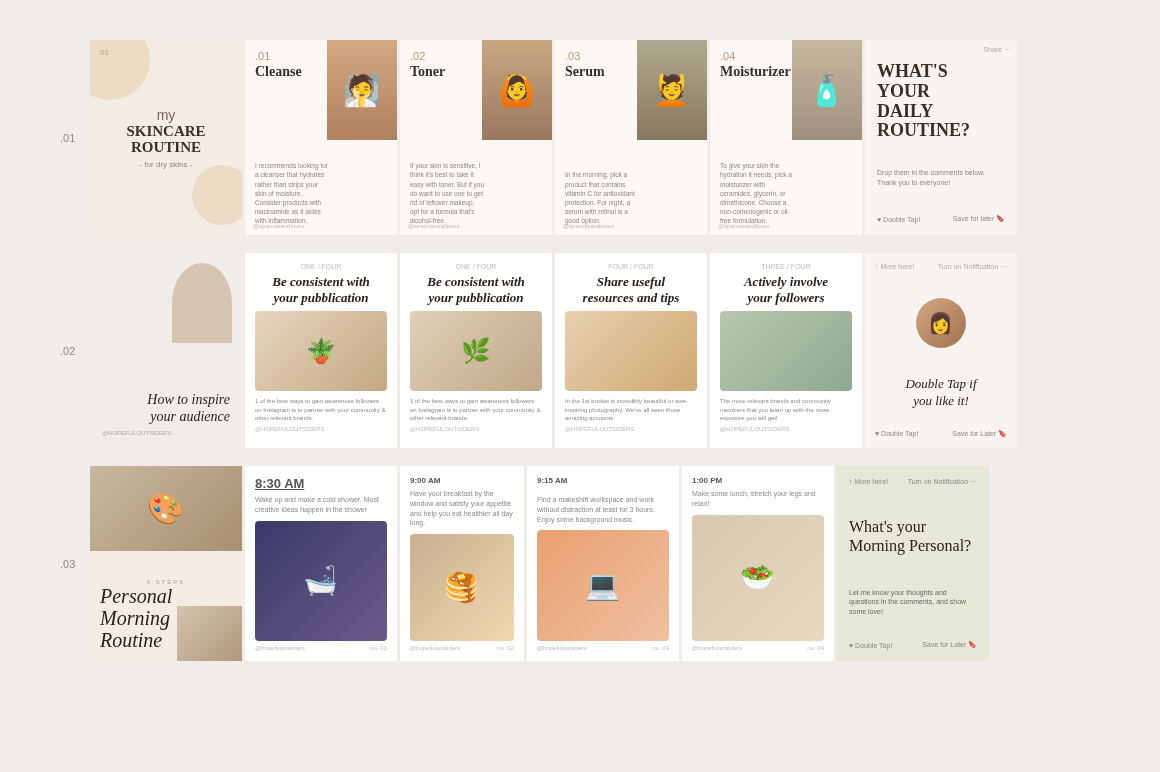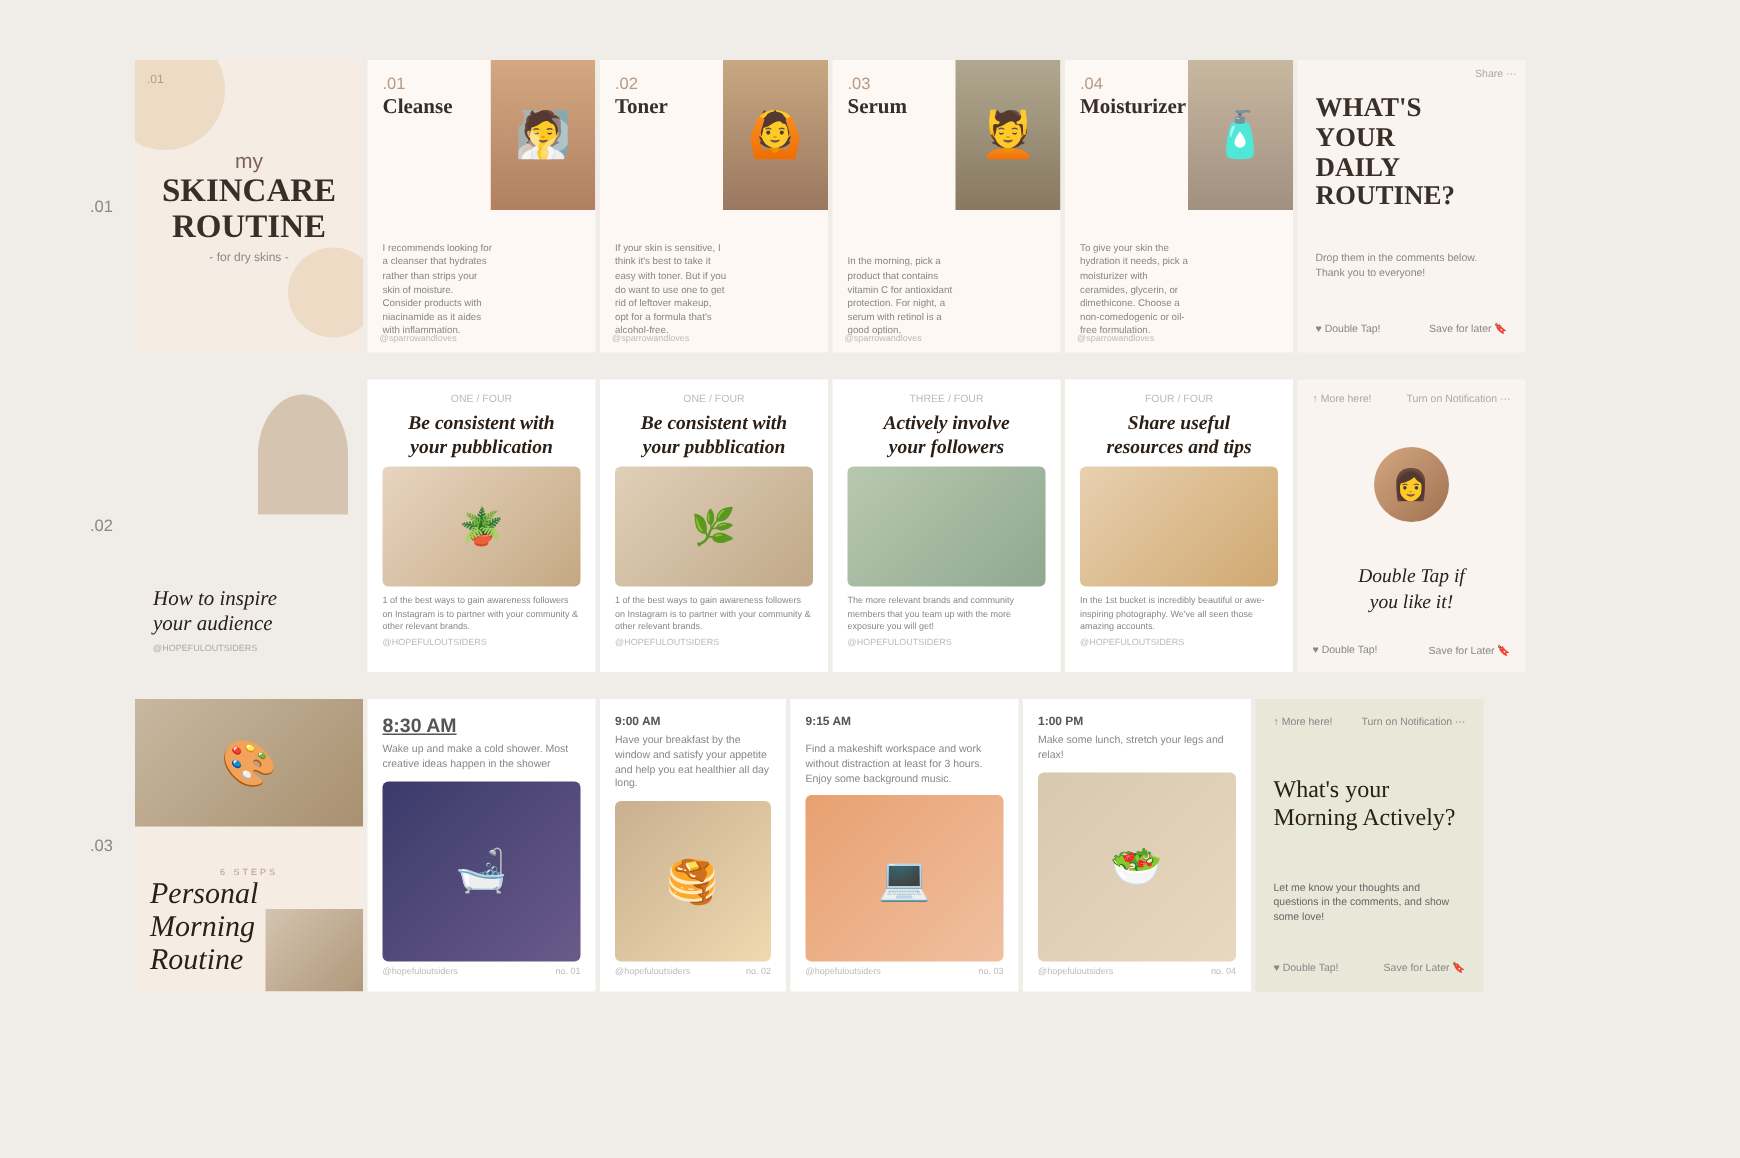--- a/index.html
+++ b/index.html
@@ -72,21 +72,21 @@
     .card-skincare .blob {
       position: absolute;
       border-radius: 50%;
       background: #e8c9aa;
       opacity: 0.5;
     }
     .card-skincare .blob1 { width: 80px; height: 80px; top: -20px; left: -20px; }
     .card-skincare .blob2 { width: 60px; height: 60px; bottom: 10px; right: -10px; }
     .card-skincare .title-my { font-size: 14px; color: #7a6555; font-family: Arial, sans-serif; text-transform: lowercase; z-index:1; }
     .card-skincare .title-main {
-      font-size: 22px;
+      font-size: 15px;
       font-weight: bold;
       color: #3a2e28;
       text-align: center;
       line-height: 1.1;
       text-transform: uppercase;
       z-index: 1;
     }
     .card-skincare .subtitle { font-size: 8px; color: #888; font-family: Arial, sans-serif; z-index:1; margin-top: 4px; }
 
     
@@ -698,21 +698,21 @@
 
     </div>
   </div>
 
   <div class="row-wrapper">
     <div class="row-label">.02</div>
     <div class="grid-row row2">
 
       <div class="card card-inspire">
         <div class="inspire-img"></div>
-        <div class="inspire-title" style="white-space:pre-line;">How to inspire
+        <div class="inspire-title" style="white-space:pre-line;text-align:right;">How to inspire
 your audience</div>
         <div class="inspire-handle">@HOPEFULOUTSIDERS</div>
       </div>
 
       <div class="card card-consistent">
         <div class="consist-label">ONE / FOUR</div>
         <div class="consist-title" style="white-space:pre-line;">Be consistent with
 your pubblication</div>
         <div class="consist-img">🪴</div>
         <div class="consist-body">1 of the best ways to gain awareness followers on Instagram is to partner with your community &amp; other relevant brands.</div>
@@ -721,38 +721,38 @@
 
       <div class="card card-consistent">
         <div class="consist-label">ONE / FOUR</div>
         <div class="consist-title" style="white-space:pre-line;">Be consistent with
 your pubblication</div>
         <div class="consist-img" style="background:linear-gradient(135deg,#e0d0b8,#c0a888);">🌿</div>
         <div class="consist-body">1 of the best ways to gain awareness followers on Instagram is to partner with your community &amp; other relevant brands.</div>
         <div class="consist-handle">@HOPEFULOUTSIDERS</div>
       </div>
 
+      <div class="card card-share">
+        <div class="share-label2">FOUR / FOUR</div>
+        <div class="share-title" style="white-space:pre-line;">Share useful
+resources and tips</div>
+        <div class="share-img"></div>
+        <div class="share-body">In the 1st bucket is incredibly beautiful or awe-inspiring photography. We've all seen those amazing accounts.</div>
+        <div class="share-handle2">@HOPEFULOUTSIDERS</div>
+      </div>
+
       <div class="card card-involve">
         <div class="involve-label">THREE / FOUR</div>
         <div class="involve-title" style="white-space:pre-line;">Actively involve
 your followers</div>
         <div class="involve-img" style="background:linear-gradient(135deg,#b8c8b0,#90a890);border-radius:4px;"></div>
         <div class="involve-body">The more relevant brands and community members that you team up with the more exposure you will get!</div>
         <div class="involve-handle">@HOPEFULOUTSIDERS</div>
       </div>
 
-      <div class="card card-share">
-        <div class="share-label2">FOUR / FOUR</div>
-        <div class="share-title" style="white-space:pre-line;">Share useful
-resources and tips</div>
-        <div class="share-img"></div>
-        <div class="share-body">In the 1st bucket is incredibly beautiful or awe-inspiring photography. We've all seen those amazing accounts.</div>
-        <div class="share-handle2">@HOPEFULOUTSIDERS</div>
-      </div>
-
       <div class="card card-doubletap">
         <div class="dt-top">
           <span class="dt-top-label">↑ More here!</span>
           <span class="dt-top-label">Turn on Notification ···</span>
         </div>
         <div class="dt-avatar">👩</div>
         <div class="dt-title" style="white-space:pre-line;">Double Tap if
 you like it!</div>
         <div class="dt-footer">
           <span class="dt-footer-label">♥ Double Tap!</span>
@@ -815,21 +815,21 @@
           <span class="lunch-num">no. 04</span>
         </div>
       </div>
 
       <div class="card card-morning-q">
         <div class="mq-top">
           <span class="mq-top-label">↑ More here!</span>
           <span class="mq-top-label">Turn on Notification ···</span>
         </div>
         <div class="mq-title" style="white-space:pre-line;">What's your
-Morning Actively?</div>
+Morning Personal?</div>
         <div class="mq-body">Let me know your thoughts and questions in the comments, and show some love!</div>
         <div class="mq-footer">
           <span class="mq-footer-label">♥ Double Tap!</span>
           <span class="mq-footer-label">Save for Later 🔖</span>
         </div>
       </div>
 
     </div>
   </div>
 

